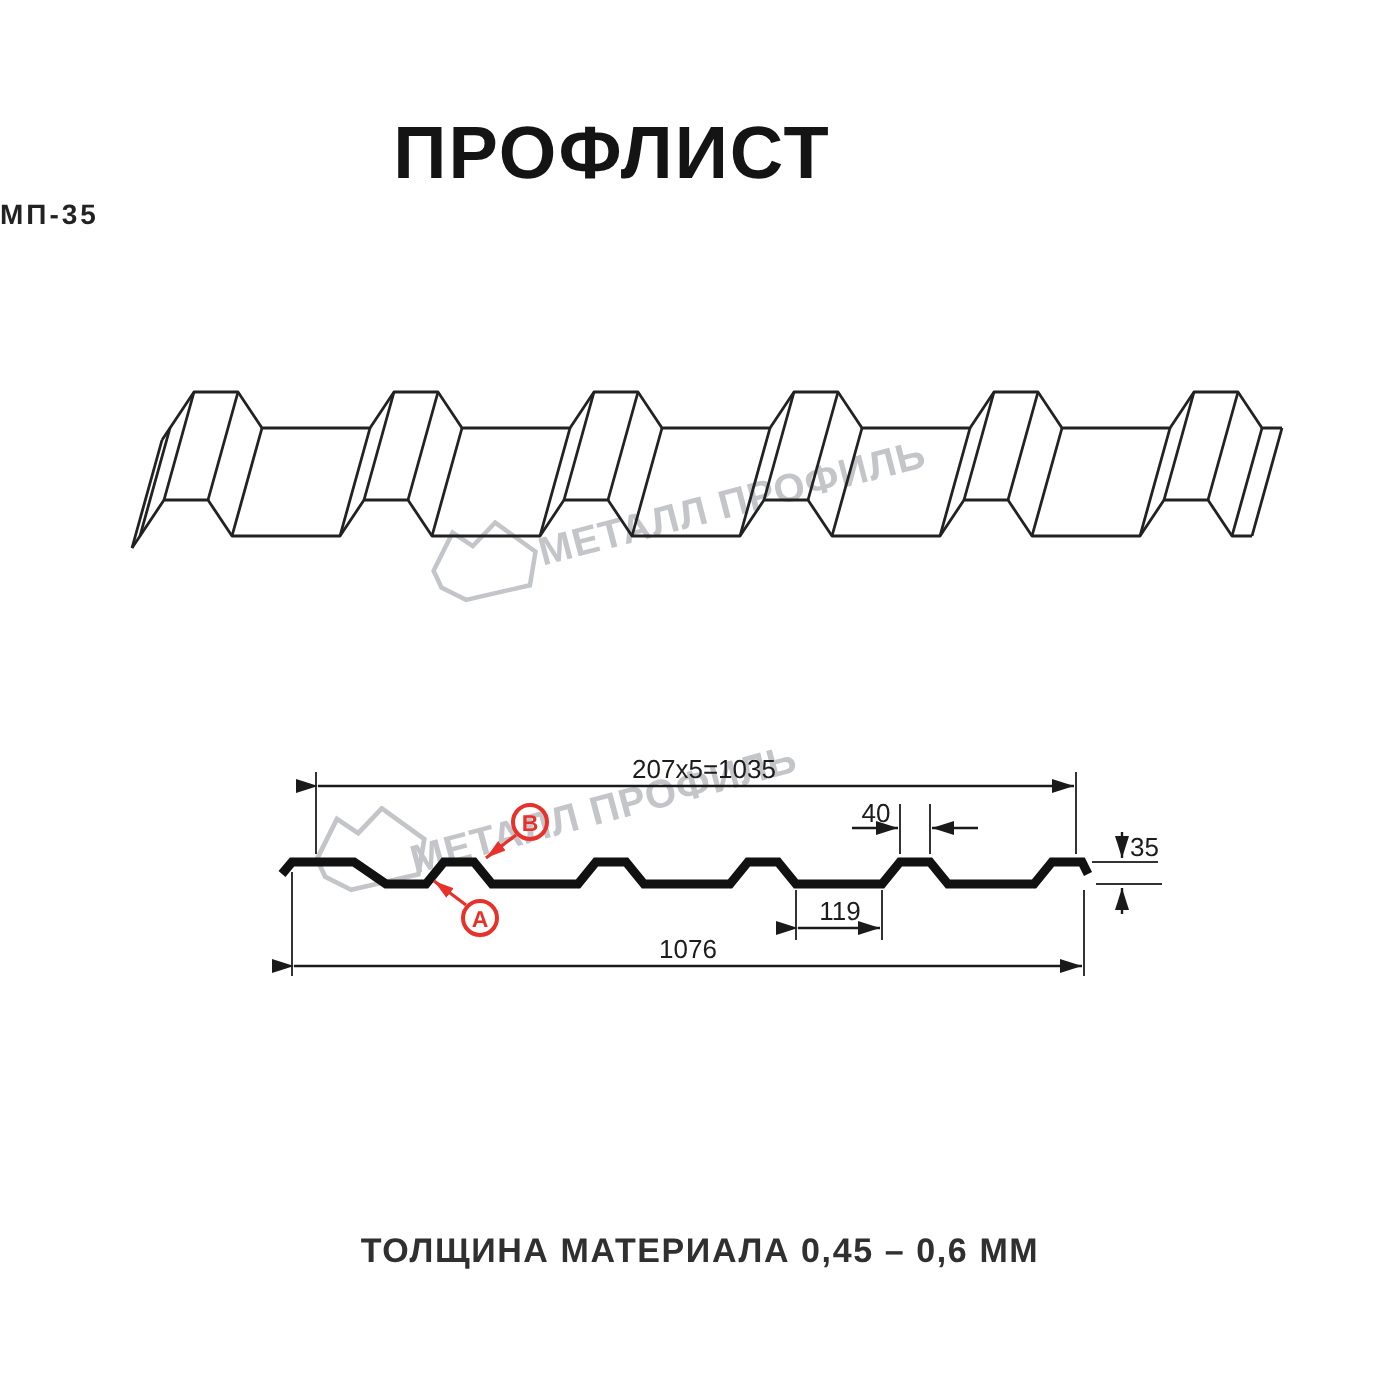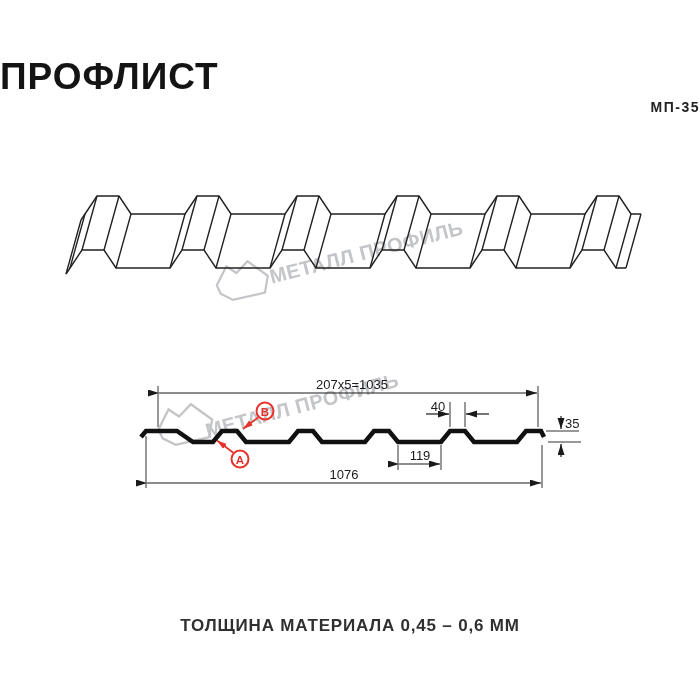--- a/index.html
+++ b/index.html
@@ -1,21 +1,21 @@
 <!DOCTYPE html>
 <html><head>
 <meta charset="utf-8">
 <style>
   html,body{margin:0;padding:0;background:#fff;}
   .stage{position:relative;width:700px;height:700px;background:#ffffff;overflow:hidden;
          font-family:"Liberation Sans",sans-serif;}
   .abs{position:absolute;}
-  .title{top:56px;left:0;width:612px;text-align:left;font-size:37px;font-weight:800;
+  .title{top:56px;left:0;width:612px;text-align:center;font-size:37px;font-weight:800;
          letter-spacing:1px;color:#141414;}
-  .subtitle{top:99px;left:0;width:700px;text-align:right;font-size:14px;font-weight:700;
+  .subtitle{top:99px;left:0;width:700px;text-align:left;font-size:14px;font-weight:700;
          letter-spacing:1.5px;color:#222;}
   .caption{top:616px;left:0;width:700px;text-align:center;font-size:17px;font-weight:600;
          letter-spacing:0.8px;color:#303030;}
   .wm-text{white-space:nowrap;font-weight:700;font-size:20px;letter-spacing:0.5px;
          color:#c3c5c8;transform-origin:left center;}
   .wm1{left:270px;top:266px;transform:rotate(-14.5deg);}
   .wm2{left:206px;top:420px;transform:rotate(-15deg);}
   svg{position:absolute;left:0;top:0;}
   svg text{font-family:"Liberation Sans",sans-serif;font-size:13px;fill:#1c1c1c;}
   svg text.red{fill:#e8312a;font-weight:bold;font-size:11.5px;}

